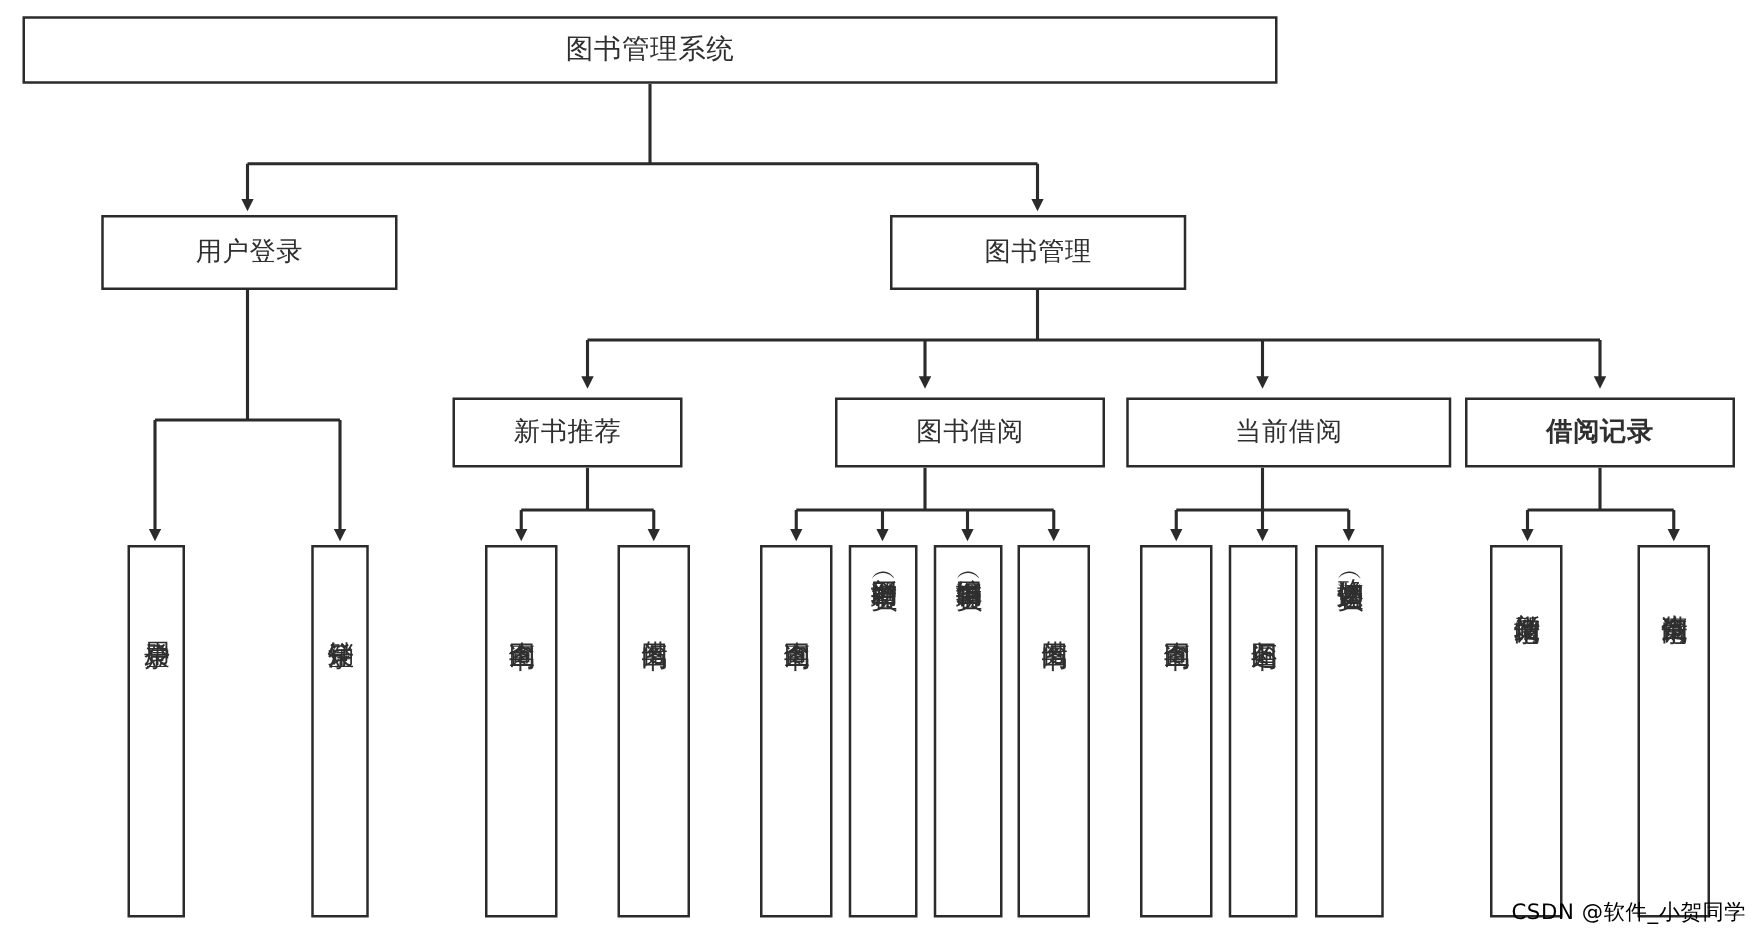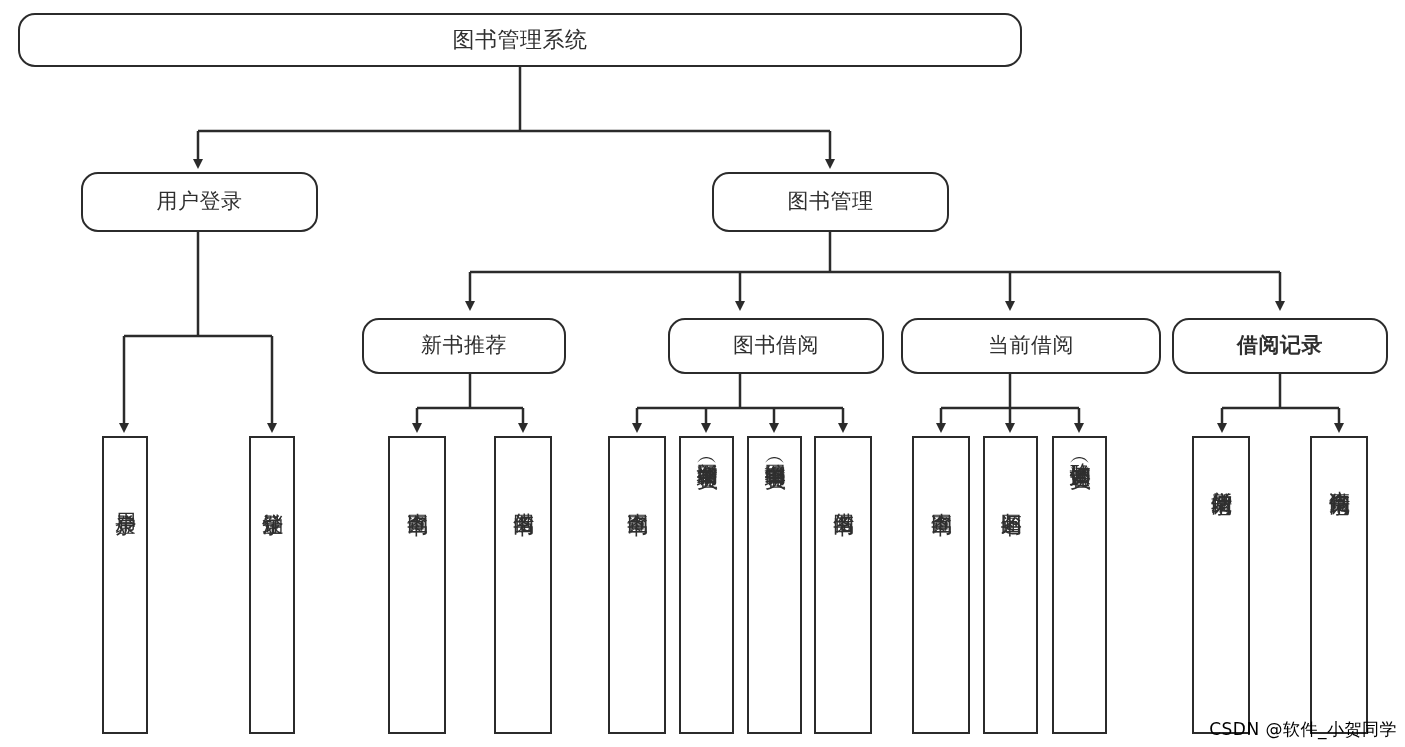--- a/index.html
+++ b/index.html
@@ -32,21 +32,20 @@
     background: #ffffff;
     display: flex;
     align-items: center;
     justify-content: center;
     color: #2f2f2f;
   }
   .node.horiz {
     font-size: 21px;
     letter-spacing: 0.5px;
     line-height: 1.2;
-    border-radius: 17px;
   }
   .node.root {
     font-size: 22px;
   }
   .node.vert {
     align-items: flex-start;
     justify-content: center;
     padding-top: 8px;
   }
   .vlabel {
@@ -136,21 +135,21 @@
   </div>
 
   <div class="node horiz" style="left:81px; top:172px; width:237px; height:60px;">
     <span>用户登录</span>
   </div>
 
   <div class="node horiz" style="left:712px; top:172px; width:237px; height:60px;">
     <span>图书管理</span>
   </div>
 
-  <div class="node horiz" style="left:362px; top:318px; width:204px; height:56px;">
+  <div class="node horiz" style="left:362px; top:318px; width:184px; height:56px;">
     <span>新书推荐</span>
   </div>
 
   <div class="node horiz" style="left:632px; top:318px; width:216px; height:56px;margin-left:36px;">
     <span>图书借阅</span>
   </div>
 
   <div class="node horiz" style="left:901px; top:318px; width:260px; height:56px;">
     <span>当前借阅</span>
   </div>

